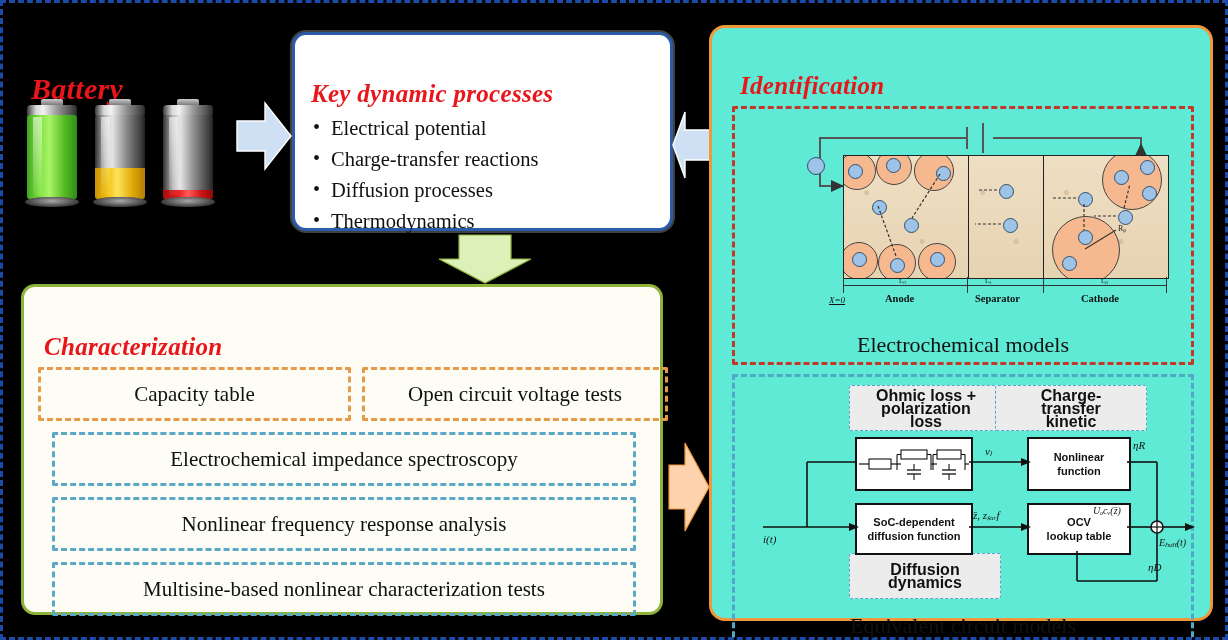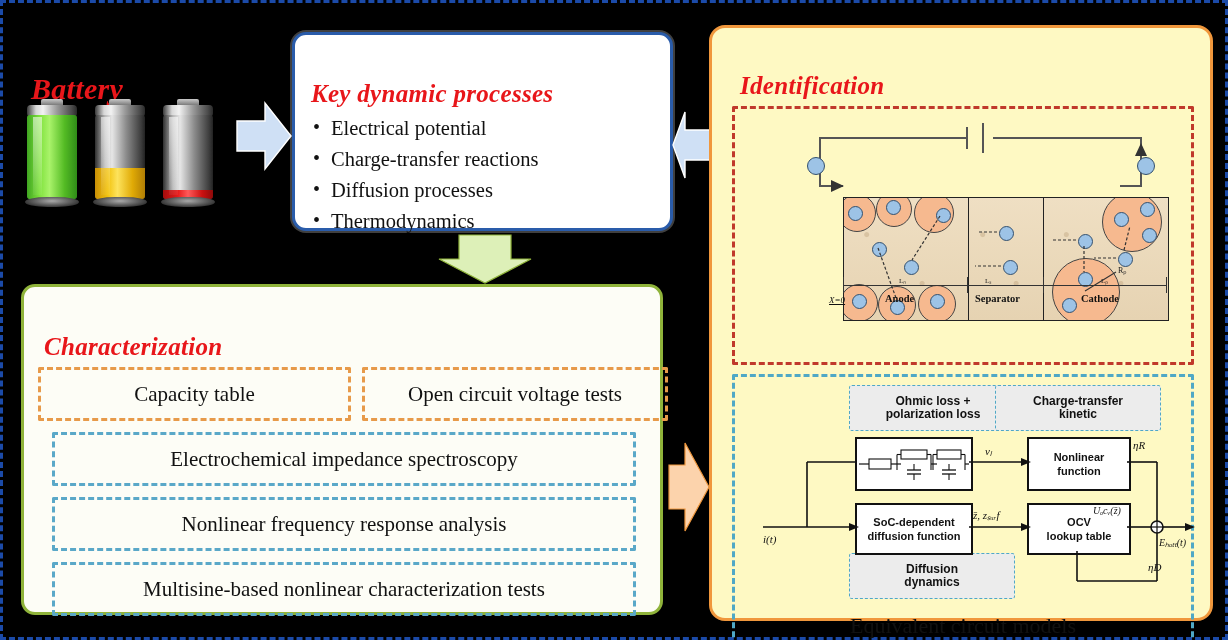--- a/index.html
+++ b/index.html
@@ -53,51 +53,51 @@
   .dashbox{border:3px dashed #e79a4a;border-radius:2px;display:flex;align-items:center;
            justify-content:center;color:#111;font-family:"Liberation Serif",serif;}
   .row-top{display:flex;gap:11px;margin-top:2px;}
   #cap-box{flex:0 0 307px;height:48px;font-size:21px;}
   #ocv-box{flex:0 0 300px;height:48px;font-size:21px;}
   .bluedash{border:3px dashed #5aa8c8;border-radius:2px;display:flex;align-items:center;
             justify-content:center;color:#111;font-size:21px;height:48px;margin:11px 12px 0 14px;
             font-family:"Liberation Serif",serif;}
 
   
-  #ident-card{left:706px;top:22px;width:504px;height:596px;background:#fef9c3;
+  #ident-card{left:706px;top:22px;width:504px;height:596px;background:#5eead4;
               border:3px solid #f0973c;border-radius:16px;padding:4px 10px 0 12px;}
   #ident-title{font-size:25px;line-height:36px;margin-left:16px;}
   #echem-box{margin:2px 6px 0 8px;height:253px;border:3px dashed #c0392b;border-radius:2px;
              position:relative;}
   #ecm-box{margin:9px 6px 0 8px;height:266px;border:3px dashed #4fa8c6;border-radius:2px;
            position:relative;}
   .capt{position:absolute;left:0;right:0;text-align:center;font-size:22px;color:#111;
         font-family:"Liberation Serif",serif;}
 
   
   #cellfig{position:absolute;left:52px;top:10px;width:380px;height:190px;}
   .electrode{position:absolute;top:36px;height:122px;border:1.4px solid #222;overflow:hidden;
              background:
                radial-gradient(circle at 18% 30%,rgba(180,150,110,.35) 0 2px,transparent 3px),
                radial-gradient(circle at 62% 70%,rgba(180,150,110,.35) 0 2px,transparent 3px),
-               linear-gradient(#efdfc3,#e6d3b2); margin-top: 42px;}
+               linear-gradient(#efdfc3,#e6d3b2);}
   #anode{left:56px;width:126px;}
   #separator{left:181px;width:76px;}
   #cathode{left:256px;width:124px;}
   .particle{position:absolute;border-radius:50%;background:#f6b98f;border:1.3px solid #444;}
   .ion{position:absolute;border-radius:50%;background:#9dc3e6;border:1.2px solid #33506e;}
   .lead{position:absolute;background:#555;}
   .ticklbl{position:absolute;font-size:7px;color:#222;font-family:"Liberation Serif",serif;}
   .reglbl{position:absolute;font-size:10.5px;color:#111;font-family:"Liberation Serif",serif;}
 
   
   #ecmfig{position:absolute;left:10px;top:8px;width:450px;height:215px;}
   .tagbox{position:absolute;border:1.6px dashed #4fa8c6;background:#ececec;border-radius:3px;
-          font-size:12px;font-weight:bold;color:#111;text-align:center;line-height:13px;
-          display:flex;align-items:center;justify-content:center;padding:3px 23px;
+          font-size:16px;font-weight:bold;color:#111;text-align:center;line-height:13px;
+          display:flex;align-items:center;justify-content:center;padding:3px 16px;
           font-family:"Liberation Sans",sans-serif;}
   .blkbox{position:absolute;border:2.4px solid #111;background:#fff;font-size:11px;font-weight:bold;
           color:#111;text-align:center;line-height:14px;display:flex;align-items:center;
           justify-content:center;font-family:"Liberation Sans",sans-serif;}
   .slbl{position:absolute;font-size:11px;color:#111;font-family:"Liberation Serif",serif;font-style:italic;}
 
   
   .arrow{position:absolute;}
 </style>
 </head>
@@ -270,20 +270,21 @@
         <span class="ticklbl" style="left:198px;top:157px;">Lₛ</span>
         <span class="ticklbl" style="left:314px;top:157px;">Lₚ</span>
 
         <span class="reglbl" style="left:42px;top:176px;font-size:9px;font-style:italic;
               text-decoration:underline;">X=0</span>
         <span class="reglbl" style="left:98px;top:174px;font-weight:bold;">Anode</span>
         <span class="reglbl" style="left:188px;top:174px;font-weight:bold;">Separator</span>
         <span class="reglbl" style="left:294px;top:174px;font-weight:bold;">Cathode</span>
       </div>
 
+      <div class="capt" style="bottom:4px;">Electrochemical models</div>
     </div>
 
     <div id="ecm-box">
       <div id="ecmfig">
 
         <div class="tagbox" style="left:104px;top:0px;width:120px;height:38px;">
           <span><span>Ohmic loss +</span><br>
                 <span>polarization loss</span></span>
         </div>
         <div class="tagbox" style="left:250px;top:0px;width:118px;height:38px;">

